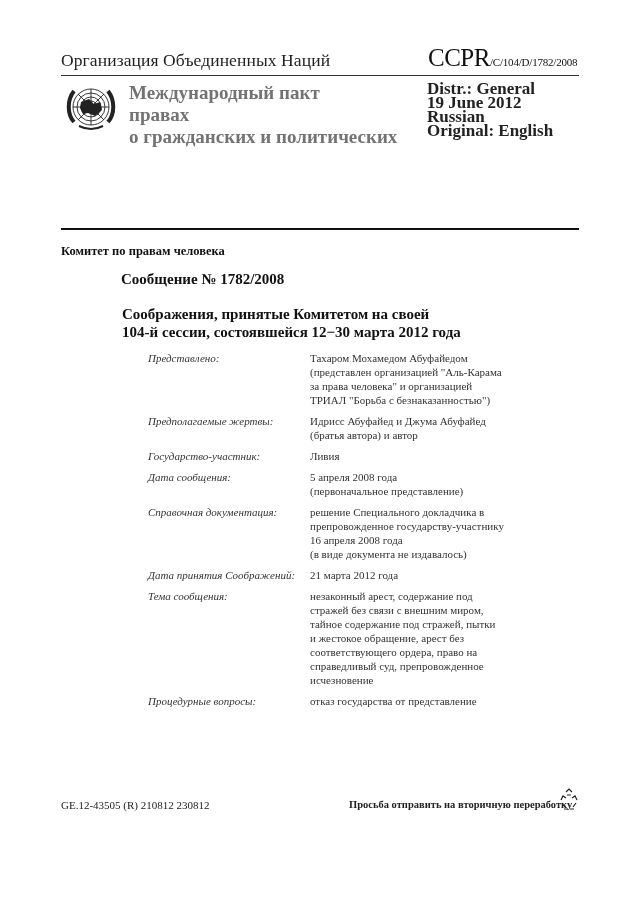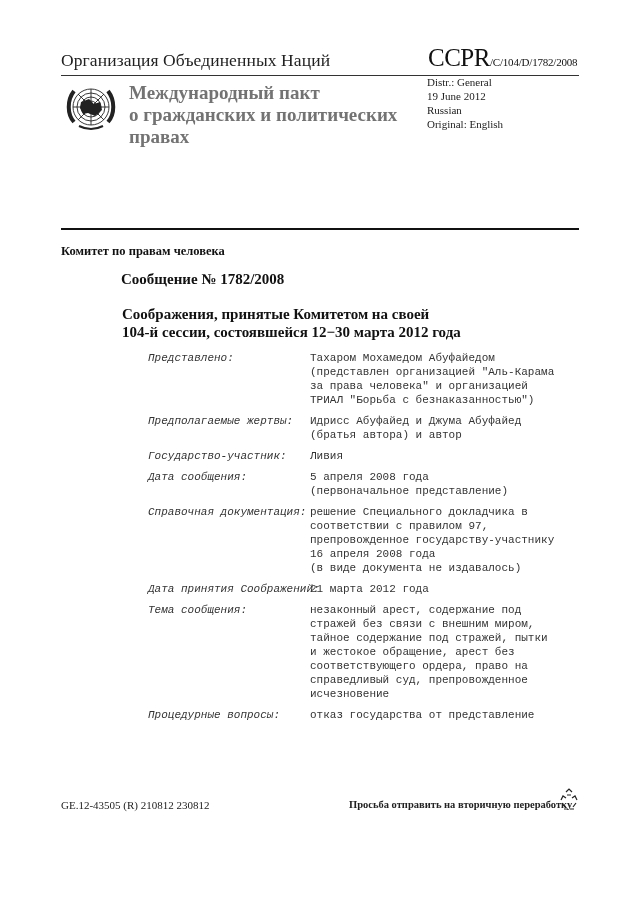--- a/index.html
+++ b/index.html
@@ -9,28 +9,28 @@
     }
     .abs { position: absolute; }
     .org-name { left: 61px; top: 50px; font-size: 17.5px; color: #222; white-space: nowrap; letter-spacing: 0.1px; }
     .symbol { left: 428px; top: 44px; white-space: nowrap; color: #111; }
     .symbol .big { font-size: 25px; letter-spacing: -0.5px; }
     .symbol .small { font-size: 11px; letter-spacing: -0.2px; }
     .rule-top { left: 61px; top: 75px; width: 518px; height: 1px; background: #333; }
     .logo { left: 64px; top: 80px; width: 54px; height: 54px; }
     .covenant-title { left: 129px; top: 82px; font-size: 19px; font-weight: bold; line-height: 22px; color: #737373; }
     .covenant-title div { white-space: nowrap; }
-    .distr { left: 427px; top: 75px; font-size: 11px; line-height: 14px; color: #222; }
+    .distr { left: 427px; top: 82px; font-size: 17px; line-height: 14px; color: #222; font-weight: bold; }
     .distr div { white-space: nowrap; }
     .rule-thick { left: 61px; top: 228px; width: 518px; height: 2px; background: #111; }
     .committee { left: 61px; top: 244px; font-size: 12.5px; font-weight: bold; white-space: nowrap; }
     .comm-no { left: 121px; top: 271px; font-size: 15px; font-weight: bold; white-space: nowrap; text-align: right; }
     .views-title { left: 122px; top: 305px; font-size: 15px; font-weight: bold; line-height: 18px; }
     .views-title div { white-space: nowrap; }
-    .meta-table { left: 148px; top: 351px; width: 400px; font-size: 11px; line-height: 14px; color: #333; font-family: Liberation Mono, monospace; }
+    .meta-table { left: 148px; top: 351px; width: 400px; font-size: 11px; line-height: 14px; color: #333; }
     .meta-row { display: flex; margin-bottom: 7px; }
     .meta-label { width: 162px; font-style: italic; flex: none; white-space: nowrap; }
     .meta-value { flex: 1; }
     .meta-value div { white-space: nowrap; }
     .footer-code { left: 61px; top: 799px; font-size: 11px; color: #222; white-space: nowrap; }
     .recycle-text { left: 349px; top: 799px; font-size: 10.5px; font-weight: bold; color: #222; white-space: nowrap; }
     .recycle-icon { left: 558px; top: 788px; width: 22px; height: 22px; }
   </style>
 </head>
 <body>
@@ -55,22 +55,22 @@
       <line x1="14" y1="14" x2="40" y2="40"></line>
       <line x1="40" y1="14" x2="14" y2="40"></line>
     </g>
     <path d="M17 22 L25 19 L30 24 L36 22 L38 30 L31 36 L24 33 L19 34 L16 28 Z" fill="#222"></path>
     <path d="M15 46 Q27 52 39 46" fill="none" stroke="#222" stroke-width="2"></path>
   </svg>
 </div>
 
 <div class="abs covenant-title">
   <div>Международный пакт</div>
+  <div>правах</div>
   <div>о гражданских и политических</div>
-  <div>правах</div>
 </div>
 
 <div class="abs distr">
   <div>Distr.: General</div>
   <div>19 June 2012</div>
   <div>Russian</div>
   <div>Original: English</div>
 </div>
 
 <div class="abs rule-thick"></div>
@@ -109,21 +109,20 @@
     <div class="meta-label">Дата сообщения:</div>
     <div class="meta-value">
       <div>5 апреля 2008 года</div>
       <div>(первоначальное представление)</div>
     </div>
   </div>
   <div class="meta-row">
     <div class="meta-label">Справочная документация:</div>
     <div class="meta-value">
       <div>решение Специального докладчика в</div>
-      <div>соответствии с правилом 97,</div>
       <div>препровожденное государству-участнику</div>
       <div>16 апреля 2008 года</div>
       <div>(в виде документа не издавалось)</div>
     </div>
   </div>
   <div class="meta-row">
     <div class="meta-label">Дата принятия Соображений:</div>
     <div class="meta-value">
       <div>21 марта 2012 года</div>
     </div>

